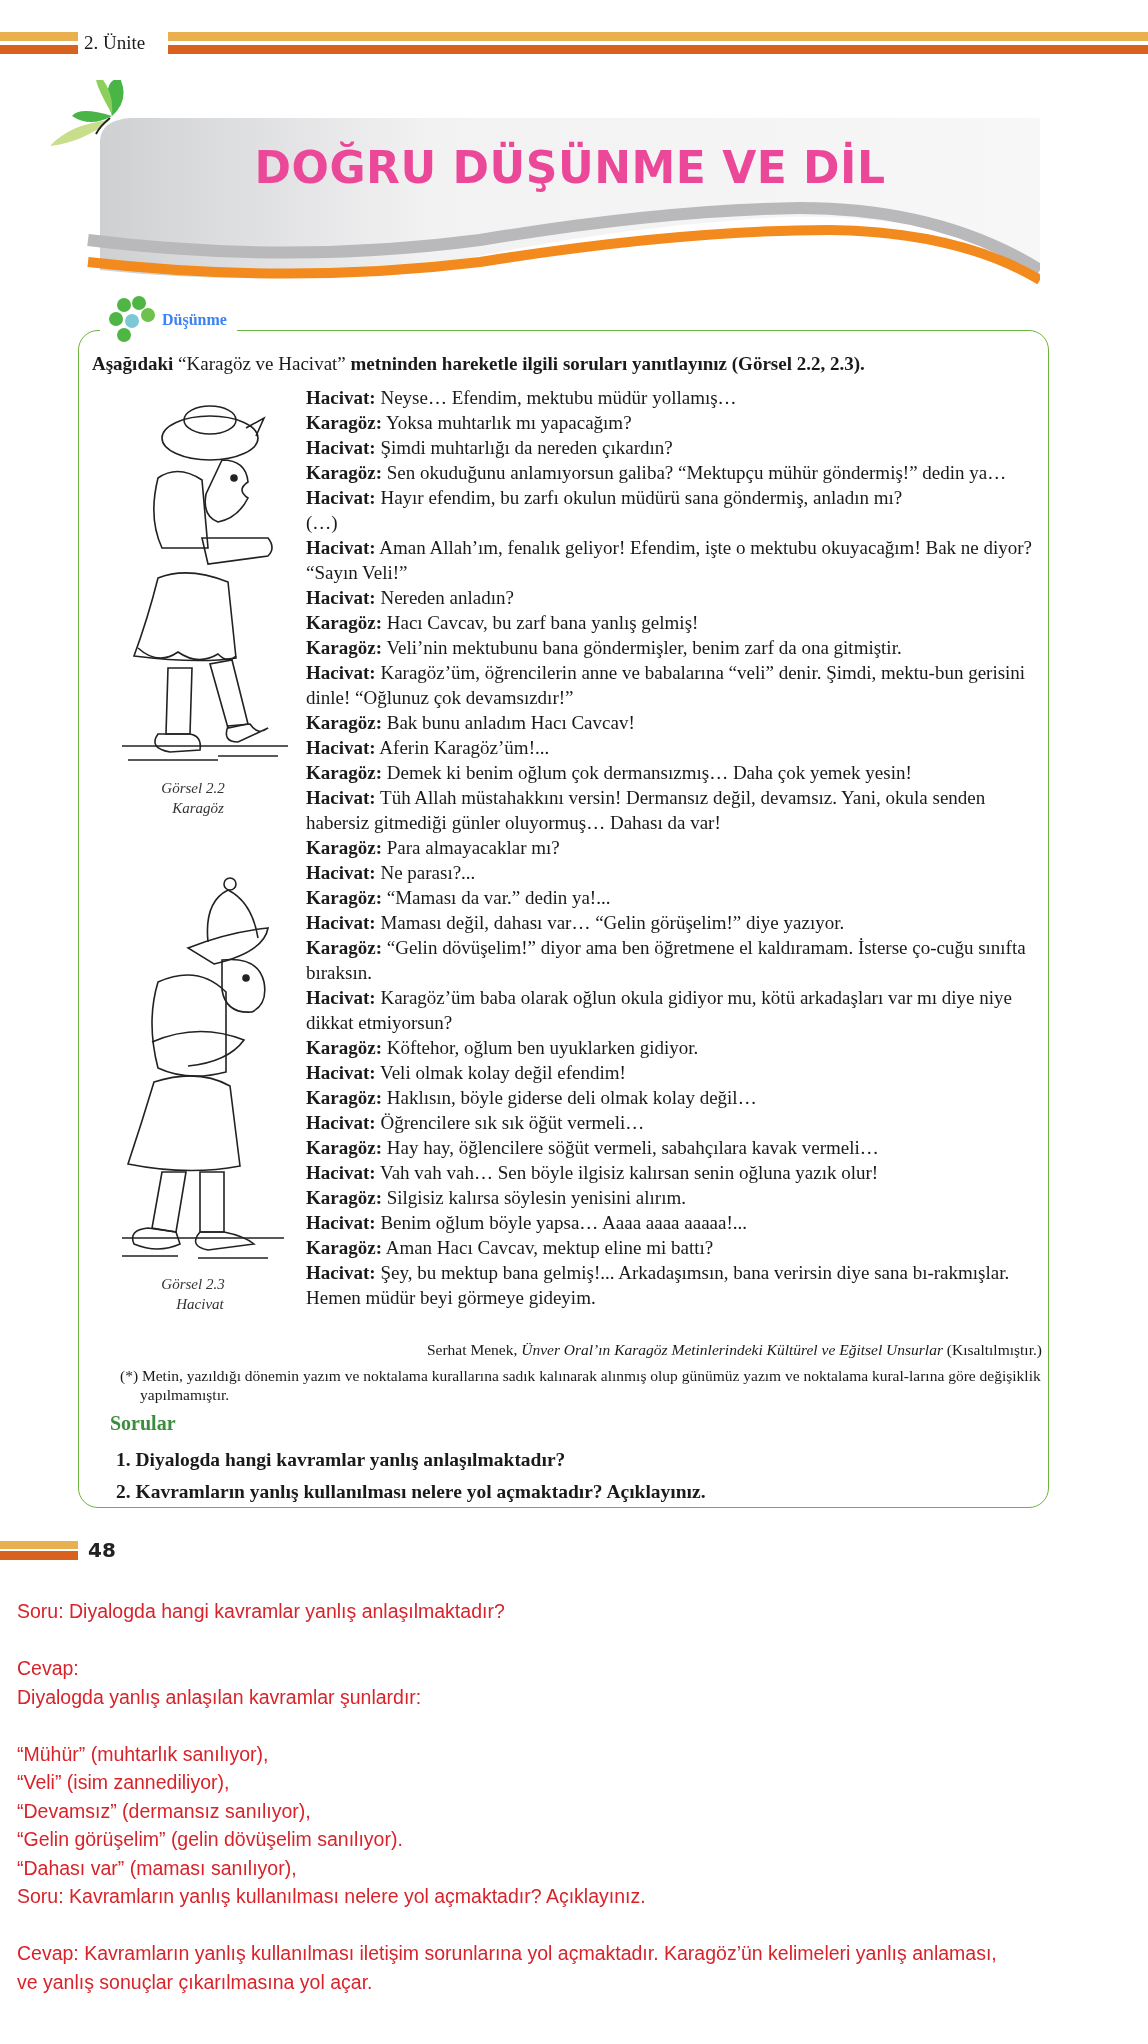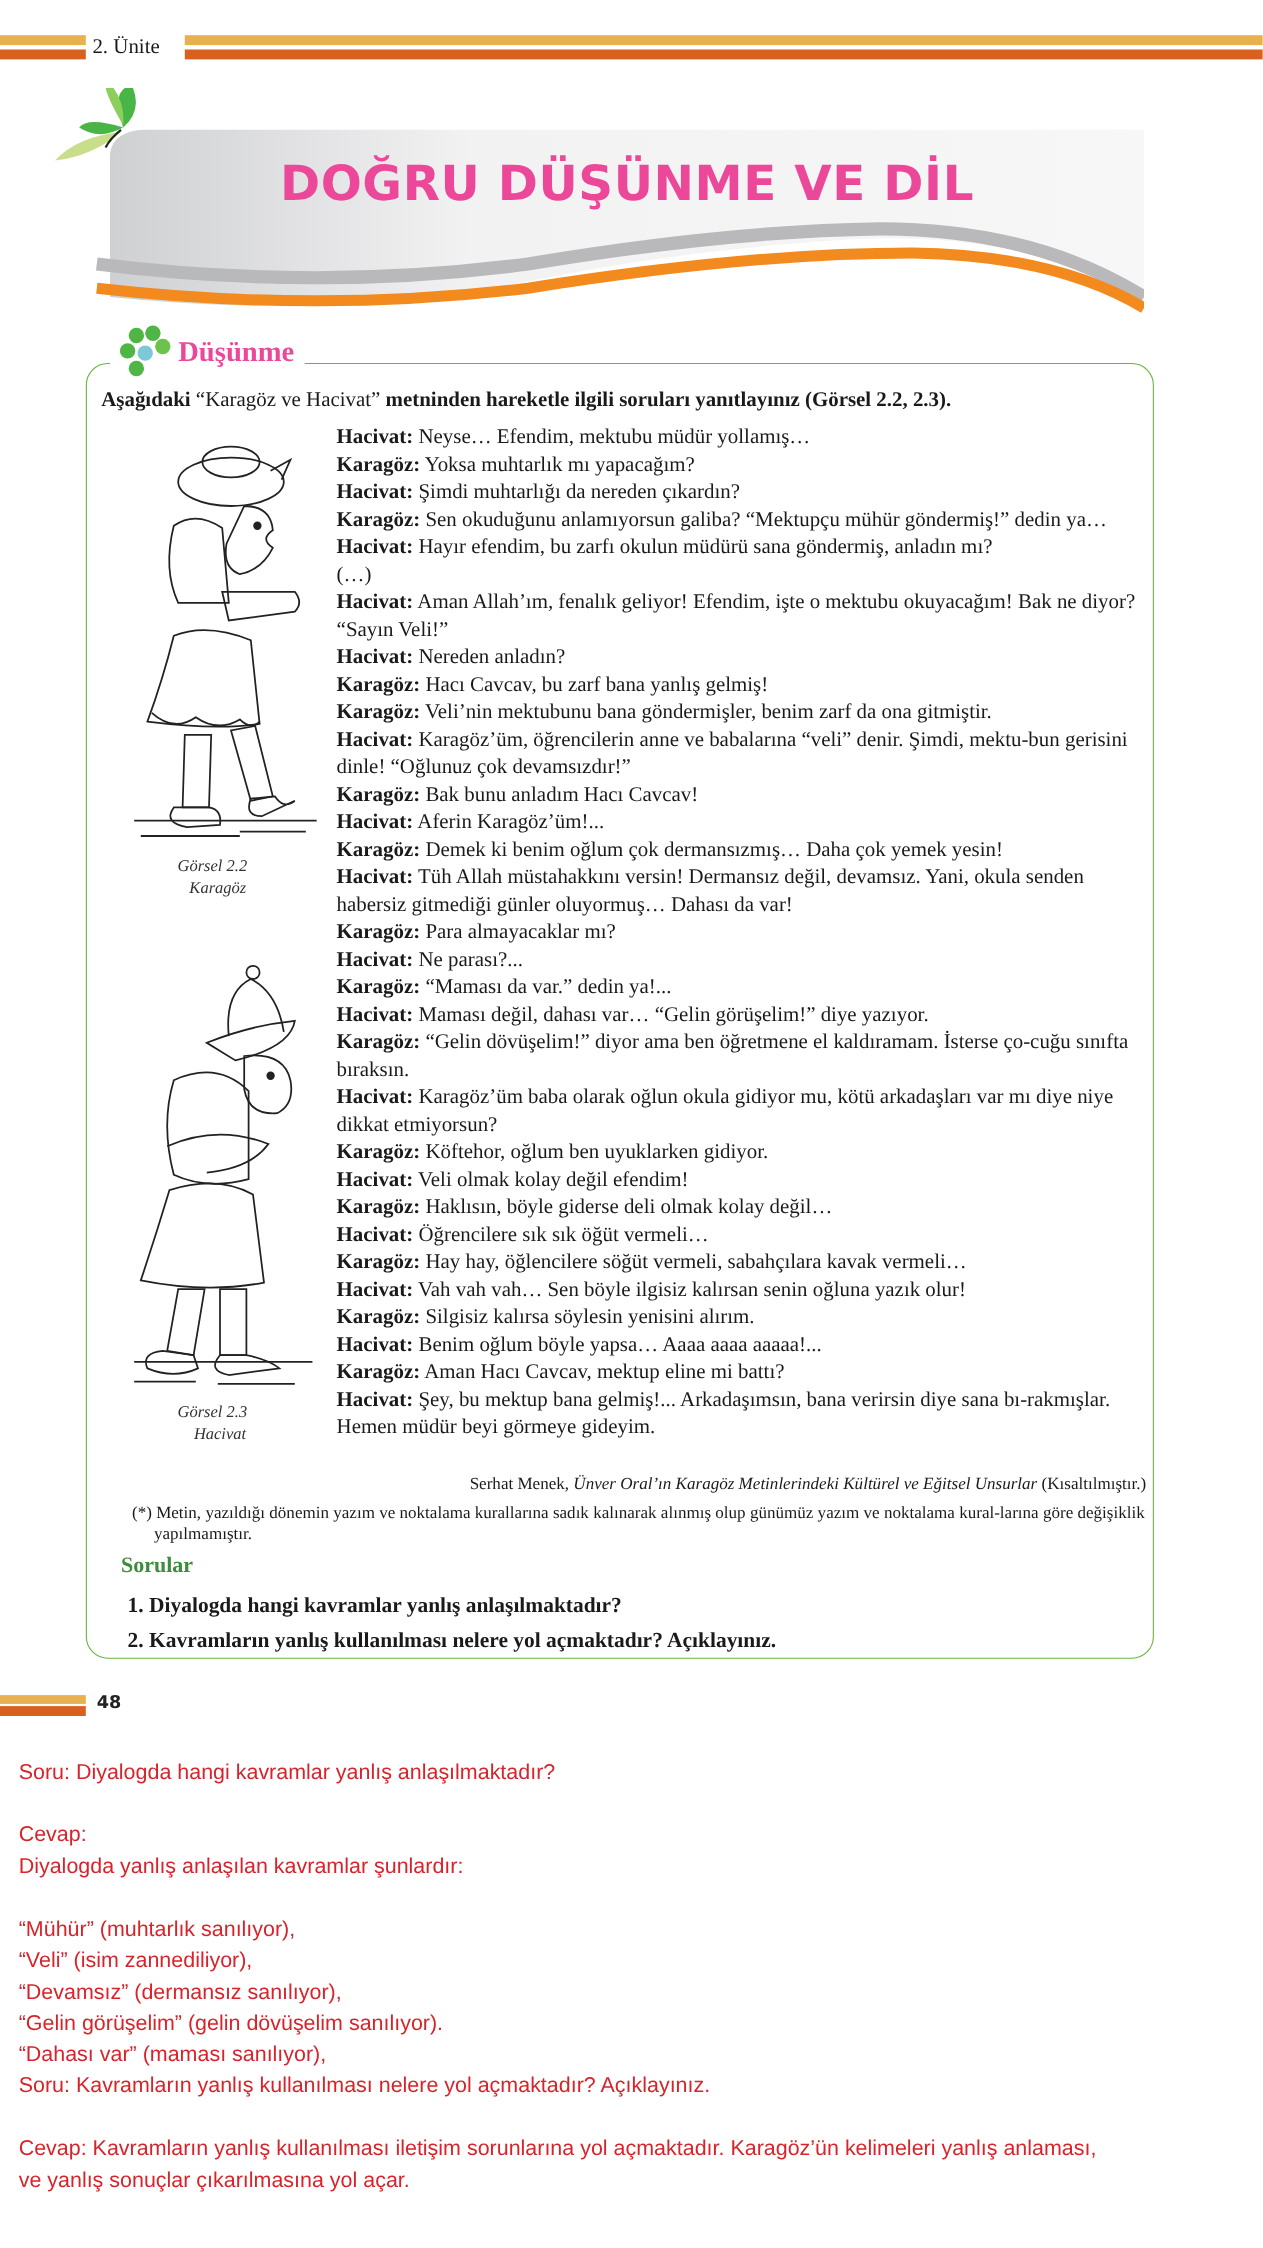--- a/index.html
+++ b/index.html
@@ -18,21 +18,21 @@
     .banner { position: absolute; left: 40px; top: 80px; width: 1000px; height: 210px; }
     .banner svg { position: absolute; left: 0; top: 0; }
     .banner-title { position: absolute; left: 0; width: 1000px; top: 62px; text-align: center; padding-left: 60px;
       font-family: "DejaVu Sans", "Liberation Sans", sans-serif; font-weight: bold; font-size: 44px; color: #ec4899; letter-spacing: 0.5px; }
 
     
     .think-box { position: absolute; left: 78px; top: 330px; width: 971px; height: 1178px;
       border: 1.5px solid #6db33f; border-radius: 20px; }
     .think-header { position: absolute; left: 100px; top: 295px; height: 50px; display: flex; align-items: center; background: #fff; padding: 0 10px 0 6px; }
     .think-header .icon-wrap { width: 52px; height: 50px; position: relative; }
-    .think-title { font-size: 26px; font-weight: bold; color: #ec4899; margin-left: 4px; }
+    .think-title { font-size: 16px; font-weight: bold; color: #3b82f6; margin-left: 4px; }
 
     .instruction { position: absolute; left: 92px; top: 352px; width: 950px; font-size: 19px; line-height: 24px; }
     .instruction b { font-weight: bold; }
 
     .dialogue { position: absolute; left: 306px; top: 385px; width: 735px; font-size: 19px; line-height: 25px; }
     .dialogue .line { display: block; }
     .dialogue .speaker { font-weight: bold; }
 
     .figure { position: absolute; }
     .fig-caption { position: absolute; font-style: italic; font-size: 15px; color: #333; text-align: center; line-height: 20px; }
@@ -43,21 +43,21 @@
     .note { position: absolute; left: 96px; top: 1366px; width: 950px; font-size: 15.5px; line-height: 19px; padding-left: 20px; text-indent: -20px; margin-left: 24px; }
 
     .questions-title { position: absolute; left: 110px; top: 1412px; font-size: 20px; font-weight: bold; color: #3d8b3d; }
     .questions { position: absolute; left: 116px; top: 1444px; width: 920px; font-size: 19.5px; font-weight: bold; line-height: 32px; }
     .questions .q { display: block; }
 
     
     .page-foot { position: absolute; left: 0; top: 1538px; width: 200px; height: 24px; }
     .pf-bar-top { position: absolute; left: 0; top: 3px; width: 78px; height: 8px; background: #e8b04e; }
     .pf-bar-bottom { position: absolute; left: 0; top: 13px; width: 78px; height: 9px; background: #d9611e; }
-    .page-number { position: absolute; left: 88px; top: 0; font-family: "DejaVu Sans", sans-serif; font-weight: bold; font-size: 16px; color: #222; text-align: right; }
+    .page-number { position: absolute; left: 88px; top: 0; font-family: "DejaVu Sans", sans-serif; font-weight: bold; font-size: 20px; color: #222; text-align: right; }
 
     
     .answers { position: absolute; left: 17px; top: 1597px; width: 1120px; font-family: "Liberation Sans", "DejaVu Sans", sans-serif;
       font-size: 19.5px; line-height: 28.5px; color: #d8232a; }
     .answers .row { display: block; min-height: 28.5px; white-space: pre-wrap; }
   </style>
 </head>
 <body>
 
 <div class="unit-header">

